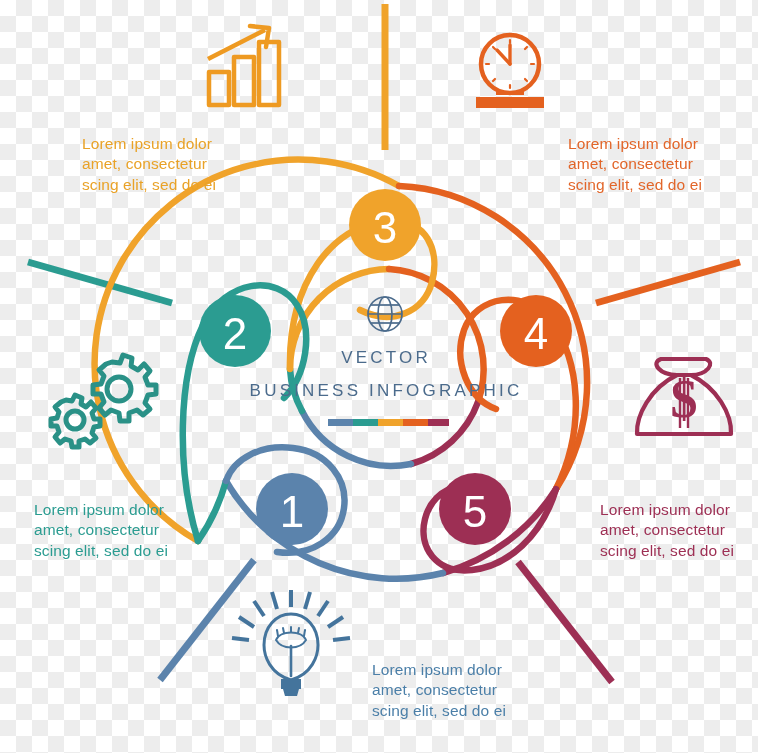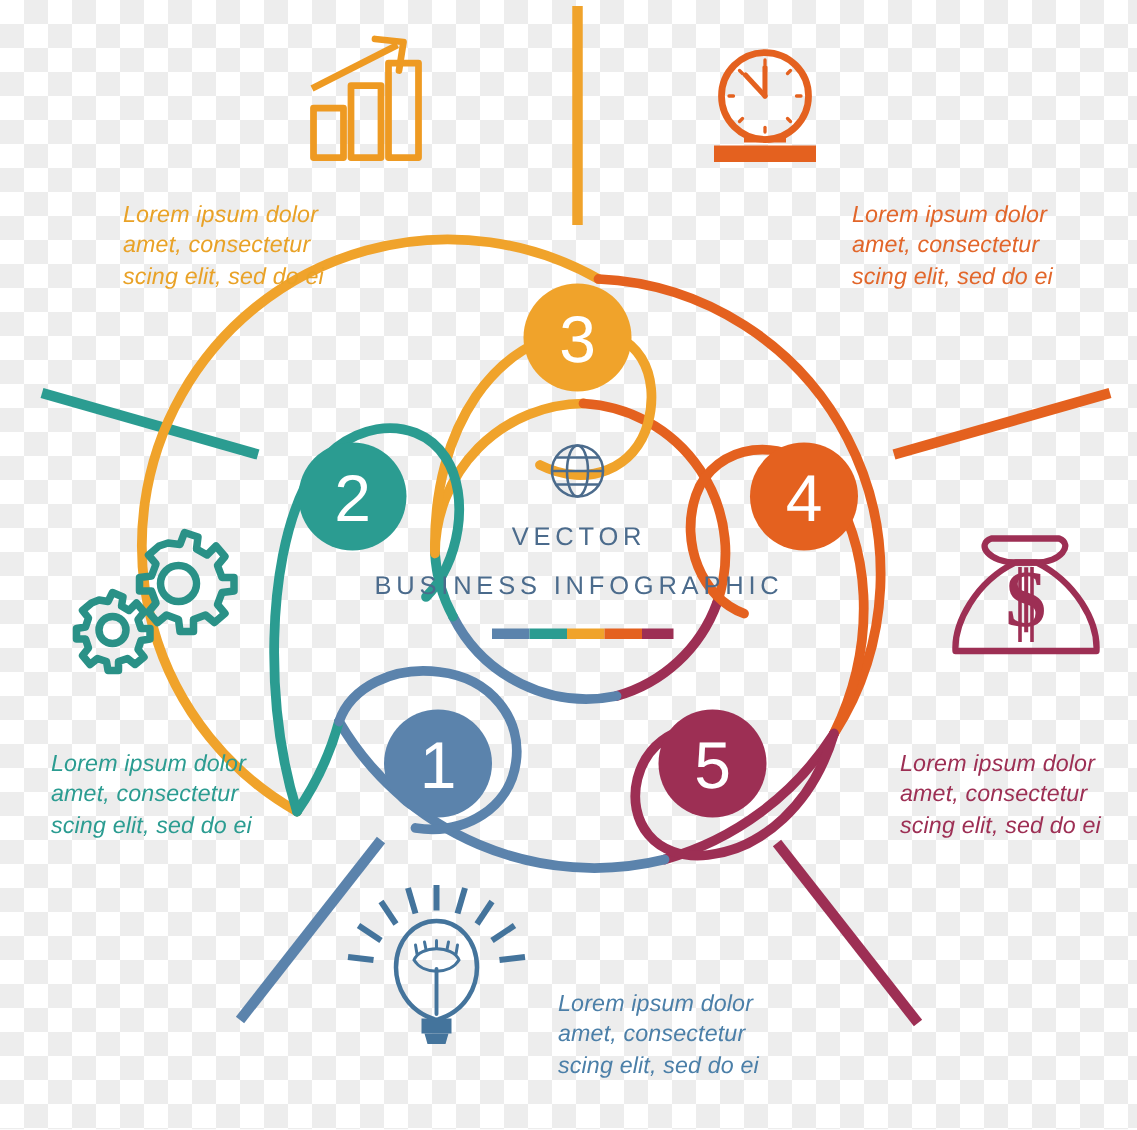--- a/index.html
+++ b/index.html
@@ -28,21 +28,20 @@
     top: 0;
     width: 758px;
     height: 753px;
   }
   .cap {
     position: absolute;
     line-height: 1.32;
     font-size: 15.5px;
     letter-spacing: 0.1px;
     white-space: pre-line;
-    font-style: italic;
   }
   #cap-tl { left: 82px;  top: 134px; width: 180px; color: #E9A227; }
   #cap-tr { left: 568px; top: 134px; width: 185px; color: #E2662A; }
   #cap-bl { left: 34px;  top: 500px; width: 180px; color: #2B9C91; }
   #cap-br { left: 600px; top: 500px; width: 180px; color: #9D2F54; }
   #cap-bc { left: 372px; top: 660px; width: 185px; color: #4B7FA8; }
   .num {
     font-size: 44px;
     fill: #ffffff;
     font-family: "Liberation Sans", sans-serif;

